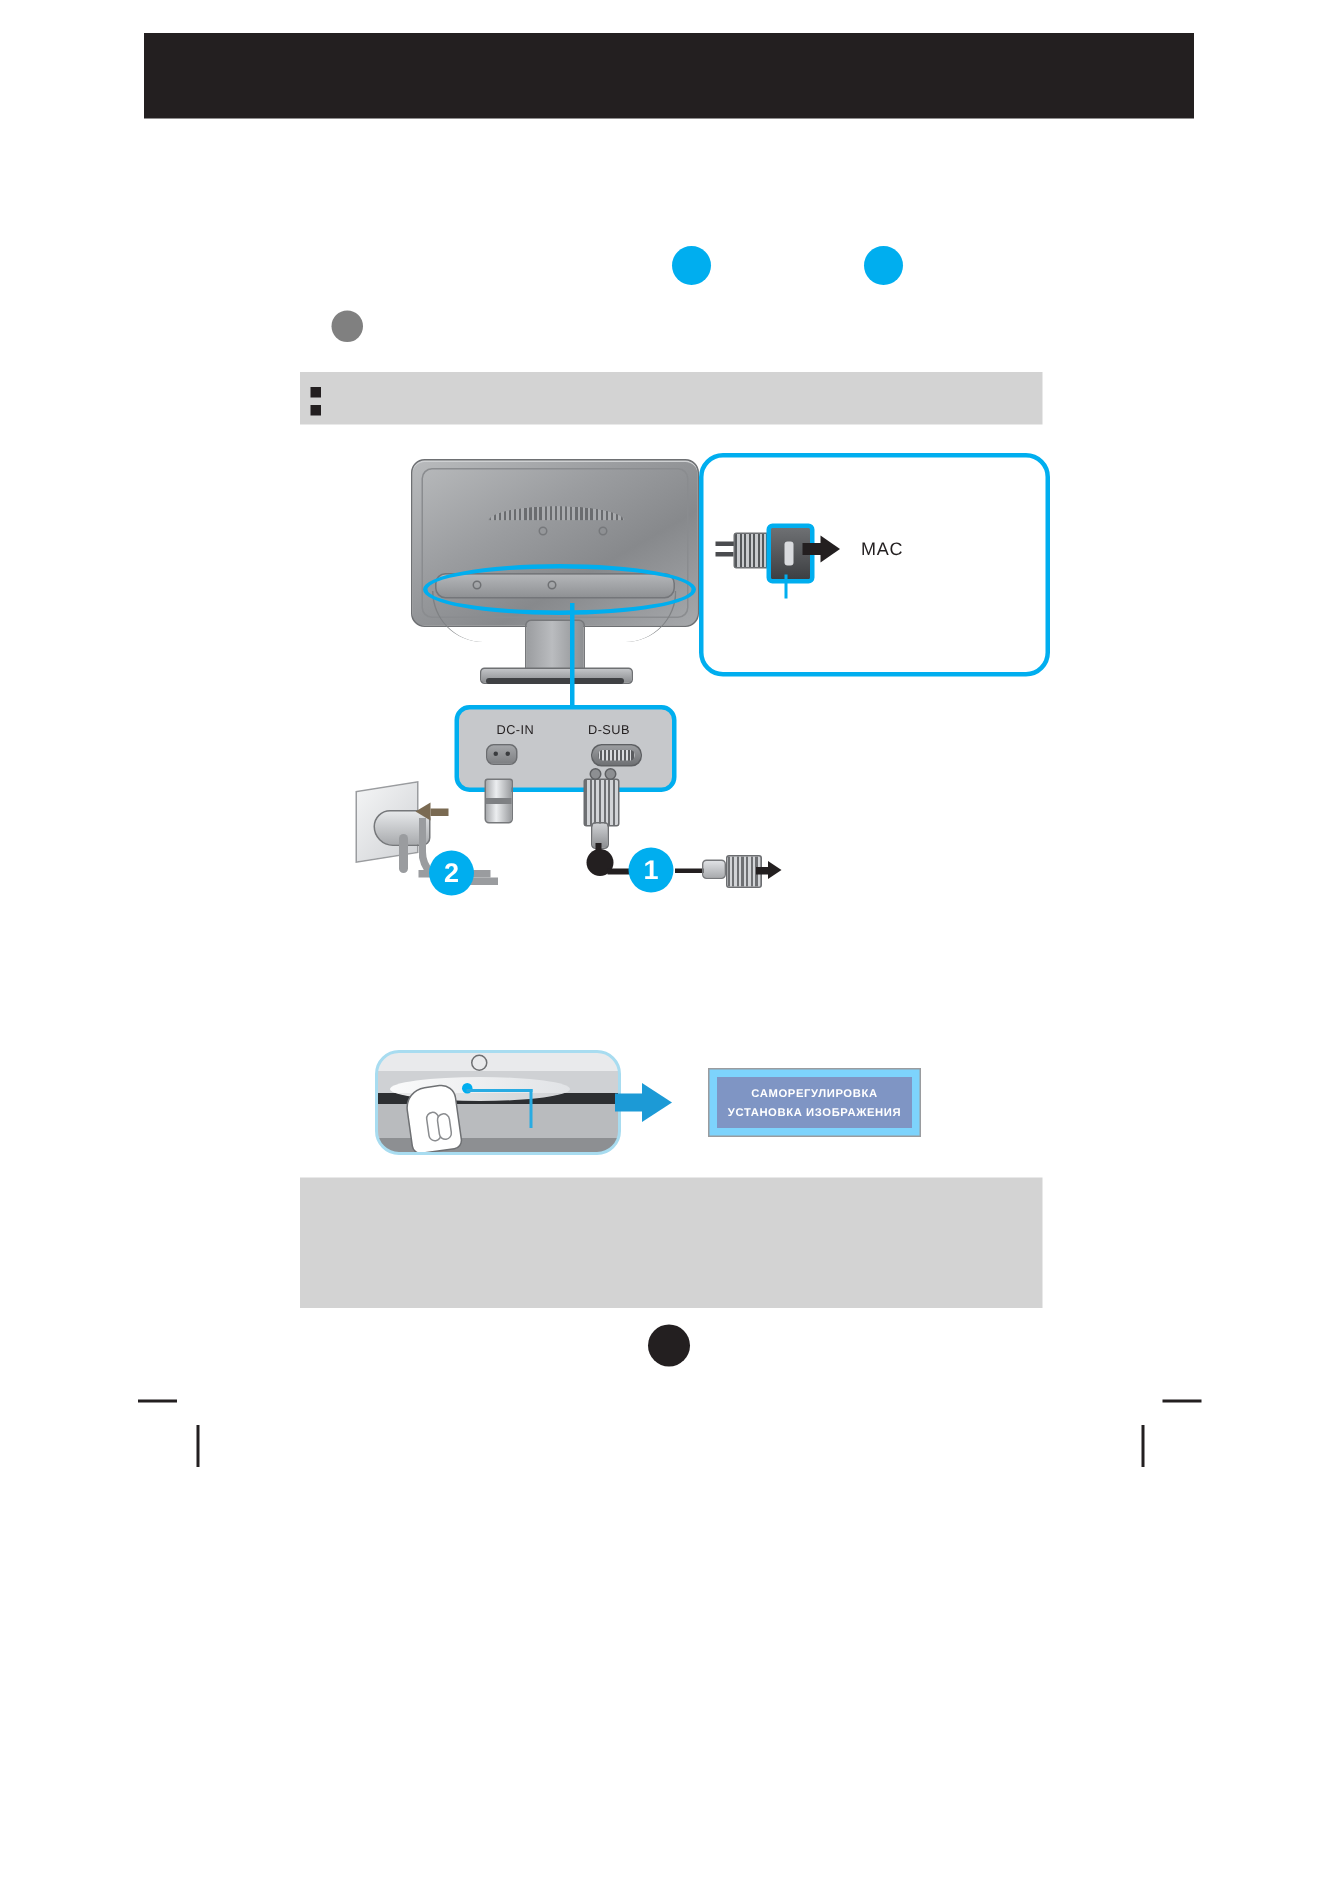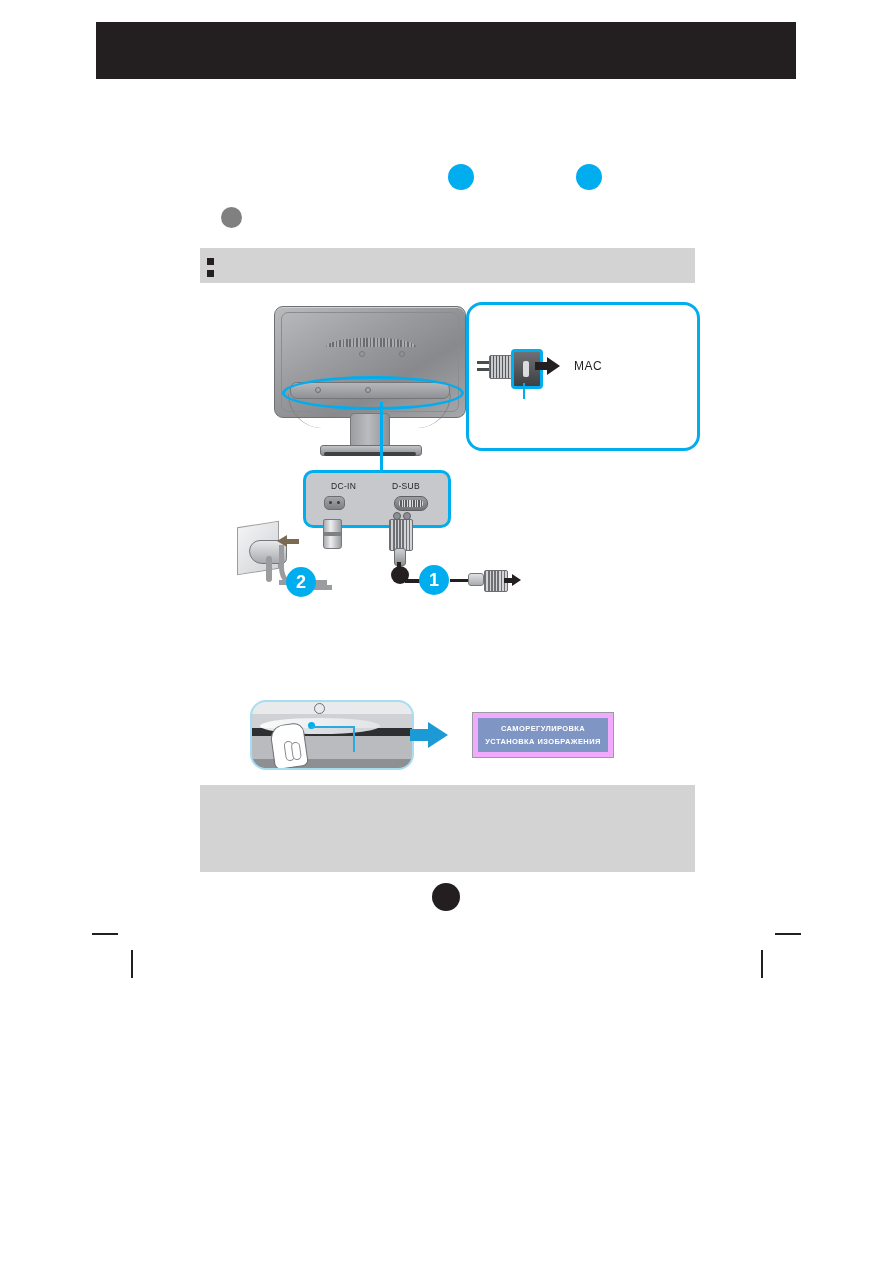--- a/index.html
+++ b/index.html
@@ -211,21 +211,21 @@
   .tp-hand .f1{left:11px;top:16px;width:7px;height:18px;}
   .tp-hand .f2{left:18px;top:18px;width:7px;height:16px;}
 
   .arrow-blue{
     left:428px;top:722px;width:0;height:0;
     border-left:20px solid #1c9ad6;border-top:13px solid transparent;border-bottom:13px solid transparent;
   }
   .arrow-blue-stem{left:410px;top:729px;width:20px;height:12px;background:#1c9ad6;}
 
   
-  .osd-outer{left:472px;top:712px;width:140px;height:44px;background:#f0abfc;border:1px solid #9a9c9f;}
+  .osd-outer{left:472px;top:712px;width:140px;height:44px;background:#7dd3fc;border:1px solid #9a9c9f;}
   .osd-inner{
     position:absolute;left:5px;top:5px;right:5px;bottom:5px;background:#7f95c4;
     display:flex;flex-direction:column;align-items:center;justify-content:center;gap:4px;
   }
   .osd-line{color:#ffffff;font-size:7.5px;font-weight:bold;letter-spacing:.4px;white-space:nowrap;}
 
   
   .note-box{left:200px;top:785px;width:495px;height:87px;background:#d3d3d3;}
 
   

